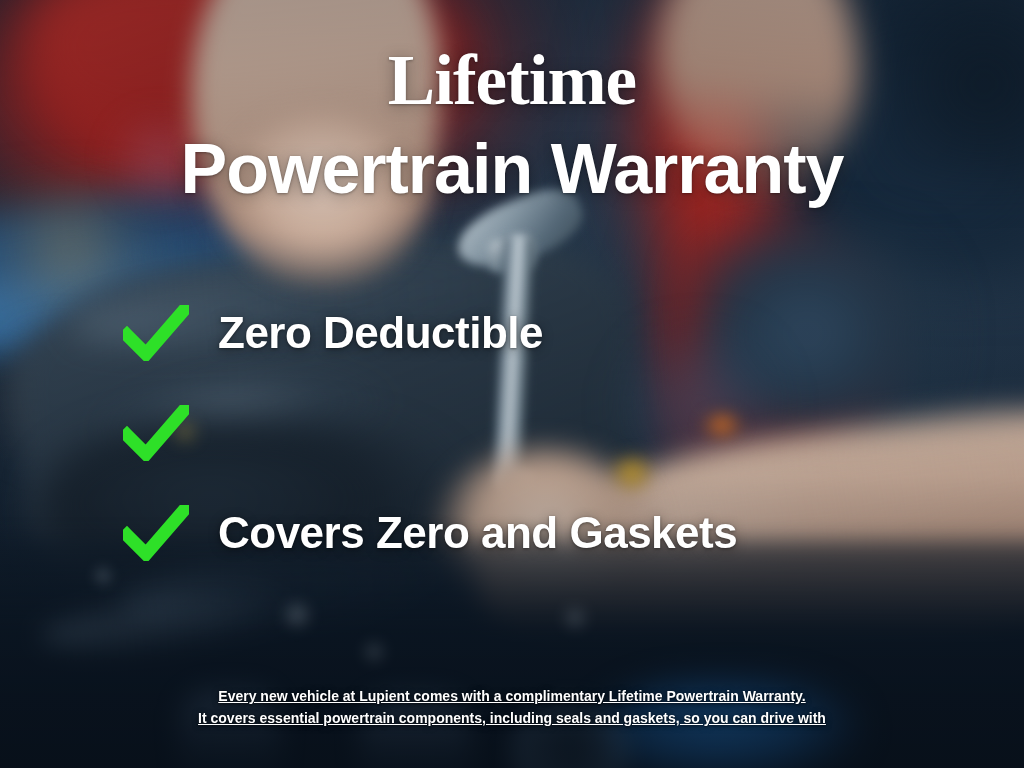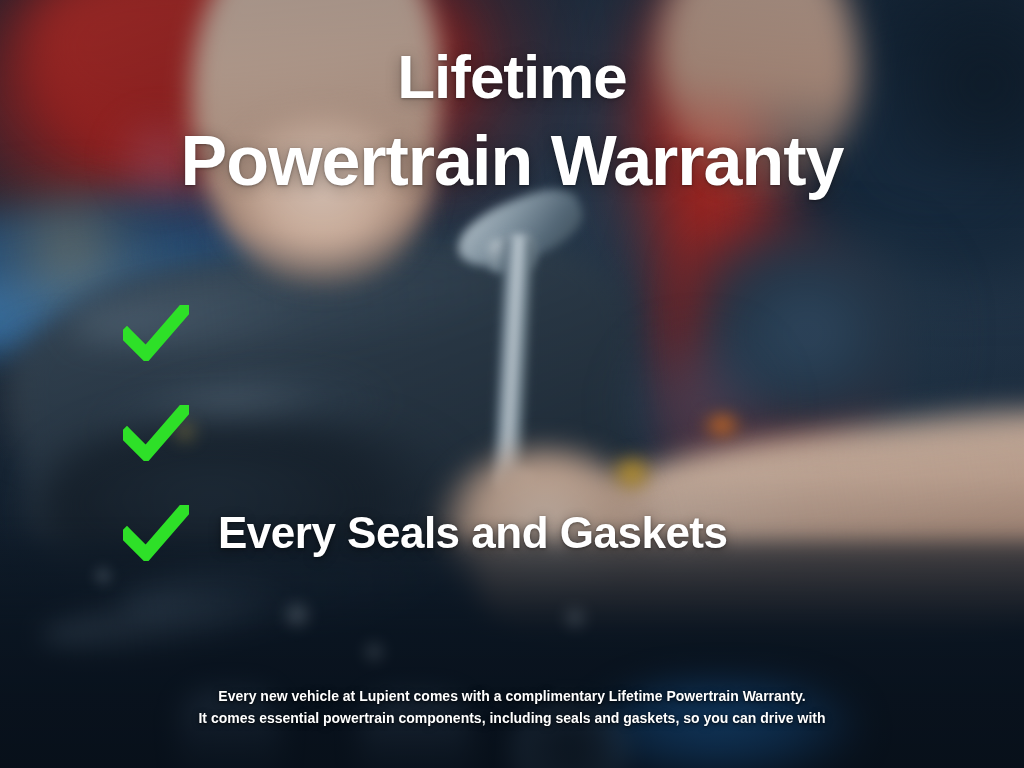--- a/index.html
+++ b/index.html
@@ -301,21 +301,21 @@
 
   .headline{
     position:absolute;left:0;right:0;top:48px;
     text-align:center;
     color:#ffffff;
     font-weight:800;
     letter-spacing:-1px;
     line-height:0.92;
     text-shadow:0 2px 16px rgba(0,0,0,0.30), 0 1px 3px rgba(0,0,0,0.35);
   }
-  .headline .l1{display:block;font-size:62px;}
+  .headline .l1{display:block;font-size:71px;font-family:Liberation Serif, serif;}
   .headline .l2{display:block;font-size:70px;margin-top:24px;}
 
   .bullets{
     position:absolute;left:118px;top:283px;width:840px;
   }
   .bullet{
     display:flex;align-items:center;
     height:100px;
   }
   .bullet .check{
@@ -334,20 +334,21 @@
   }
 
   .footer{
     position:absolute;left:60px;right:60px;bottom:38px;
     text-align:center;
     color:#ffffff;
     font-weight:700;
     font-size:14px;
     line-height:1.62;
     text-shadow:0 1px 6px rgba(0,0,0,0.55), 0 1px 2px rgba(0,0,0,0.5);
+    text-decoration:underline;
   }
   .footer span{display:block;}
 </style>
 </head>
 <body>
 
 <div class="stage">
 
   <div class="bg">
     <div class="bg-base"></div>
@@ -404,40 +405,41 @@
     </div>
 
     <div class="bullets">
 
       <div class="bullet">
         <span class="check">
           <svg width="66" height="56" viewBox="0 0 66 56" aria-hidden="true">
             <path d="M4 30 L23 49 L62 4" fill="none" stroke="#2ee028" stroke-width="13" stroke-linecap="square" stroke-linejoin="miter"></path>
           </svg>
         </span>
+        <span class="label">Zero Deductible</span>
       </div>
 
       <div class="bullet">
         <span class="check">
           <svg width="66" height="56" viewBox="0 0 66 56" aria-hidden="true">
             <path d="M4 30 L23 49 L62 4" fill="none" stroke="#2ee028" stroke-width="13" stroke-linecap="square" stroke-linejoin="miter"></path>
           </svg>
         </span>
       </div>
 
       <div class="bullet">
         <span class="check">
           <svg width="66" height="56" viewBox="0 0 66 56" aria-hidden="true">
             <path d="M4 30 L23 49 L62 4" fill="none" stroke="#2ee028" stroke-width="13" stroke-linecap="square" stroke-linejoin="miter"></path>
           </svg>
         </span>
-        <span class="label">Every Seals and Gaskets</span>
+        <span class="label">Covers Zero and Gaskets</span>
       </div>
 
     </div>
 
     <div class="footer">
       <span>Every new vehicle at Lupient comes with a complimentary Lifetime Powertrain Warranty.</span>
-      <span>It comes essential powertrain components, including seals and gaskets, so you can drive with</span>
+      <span>It covers essential powertrain components, including seals and gaskets, so you can drive with</span>
     </div>
 
   </div>
 </div>
 
 </body></html>

